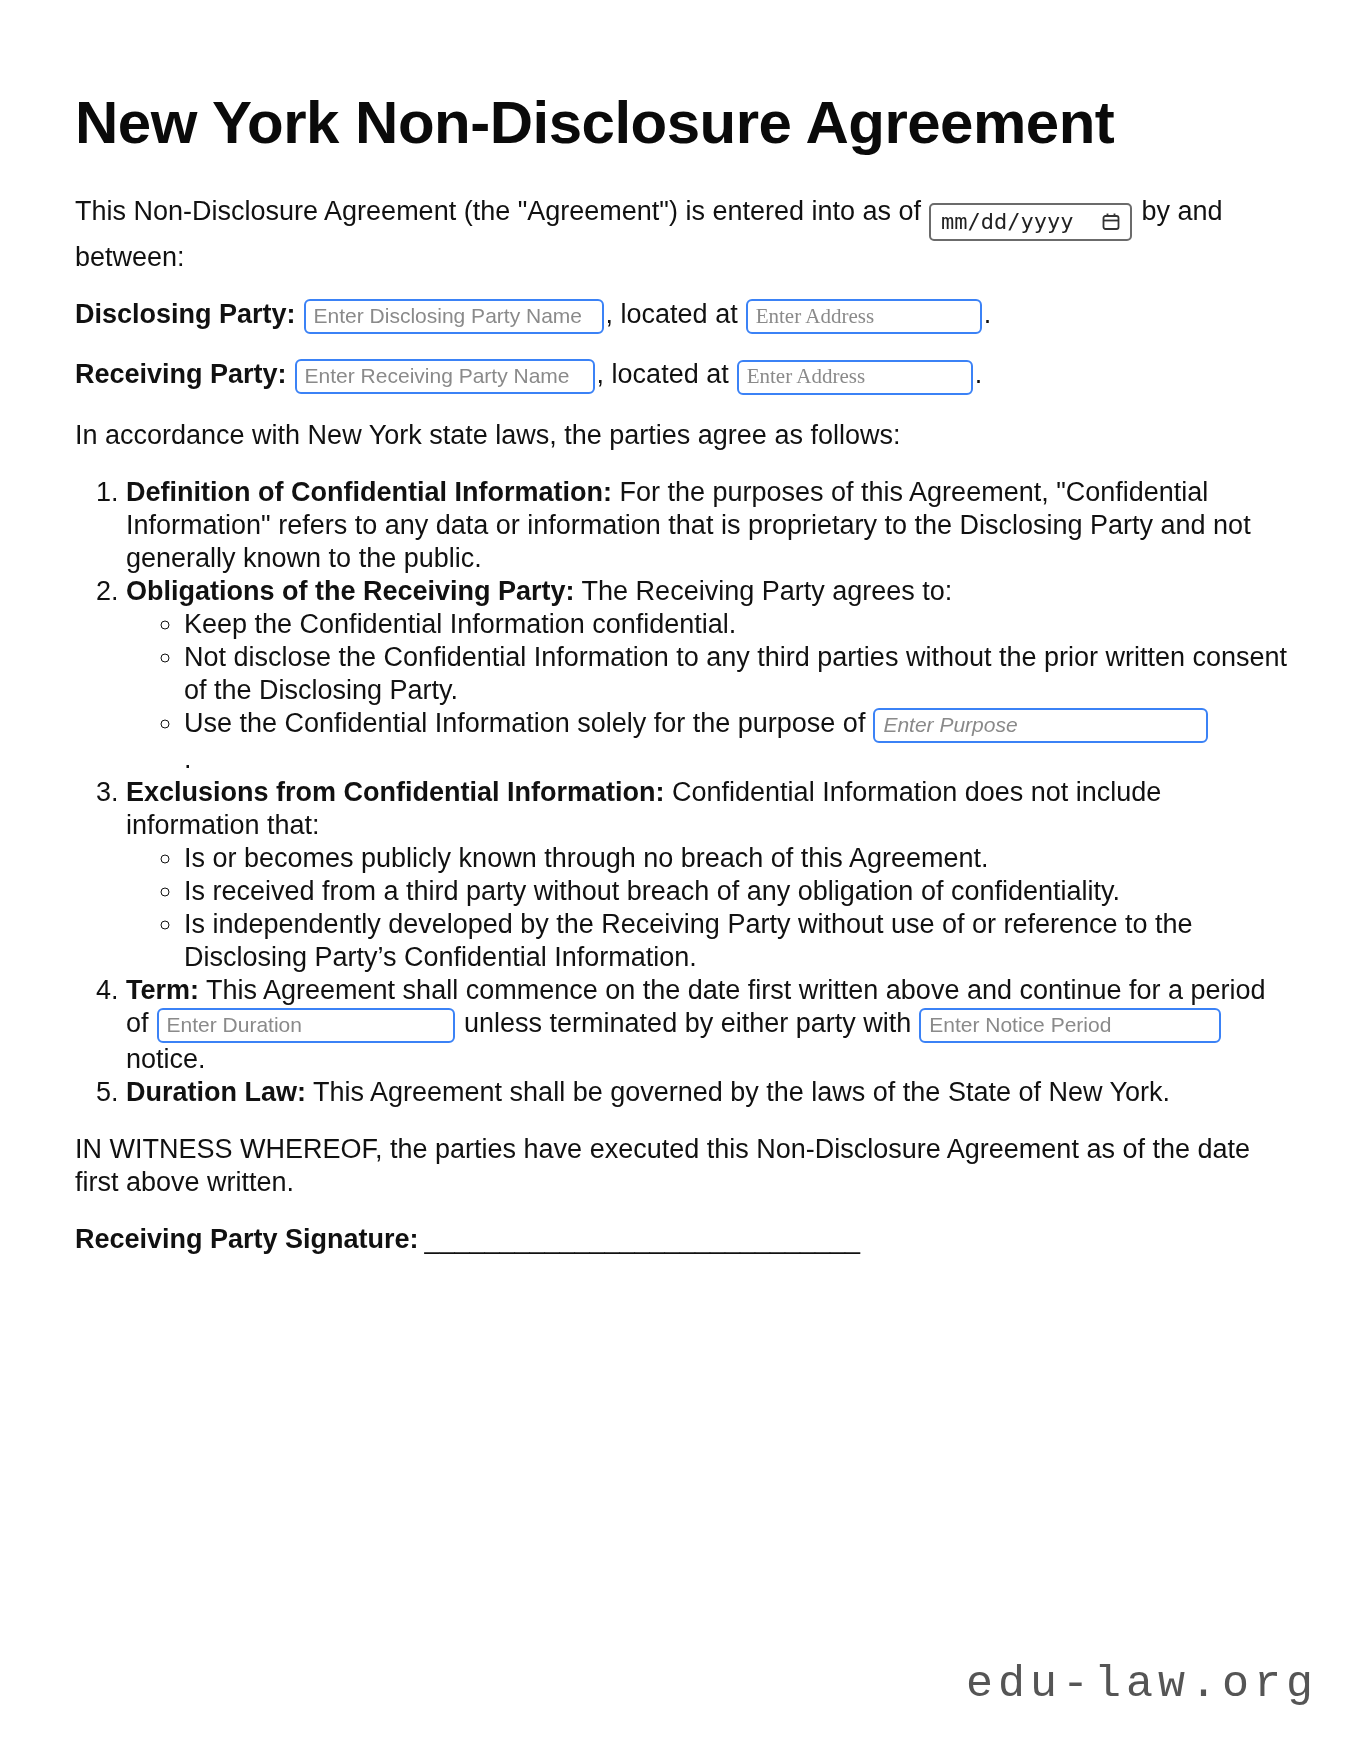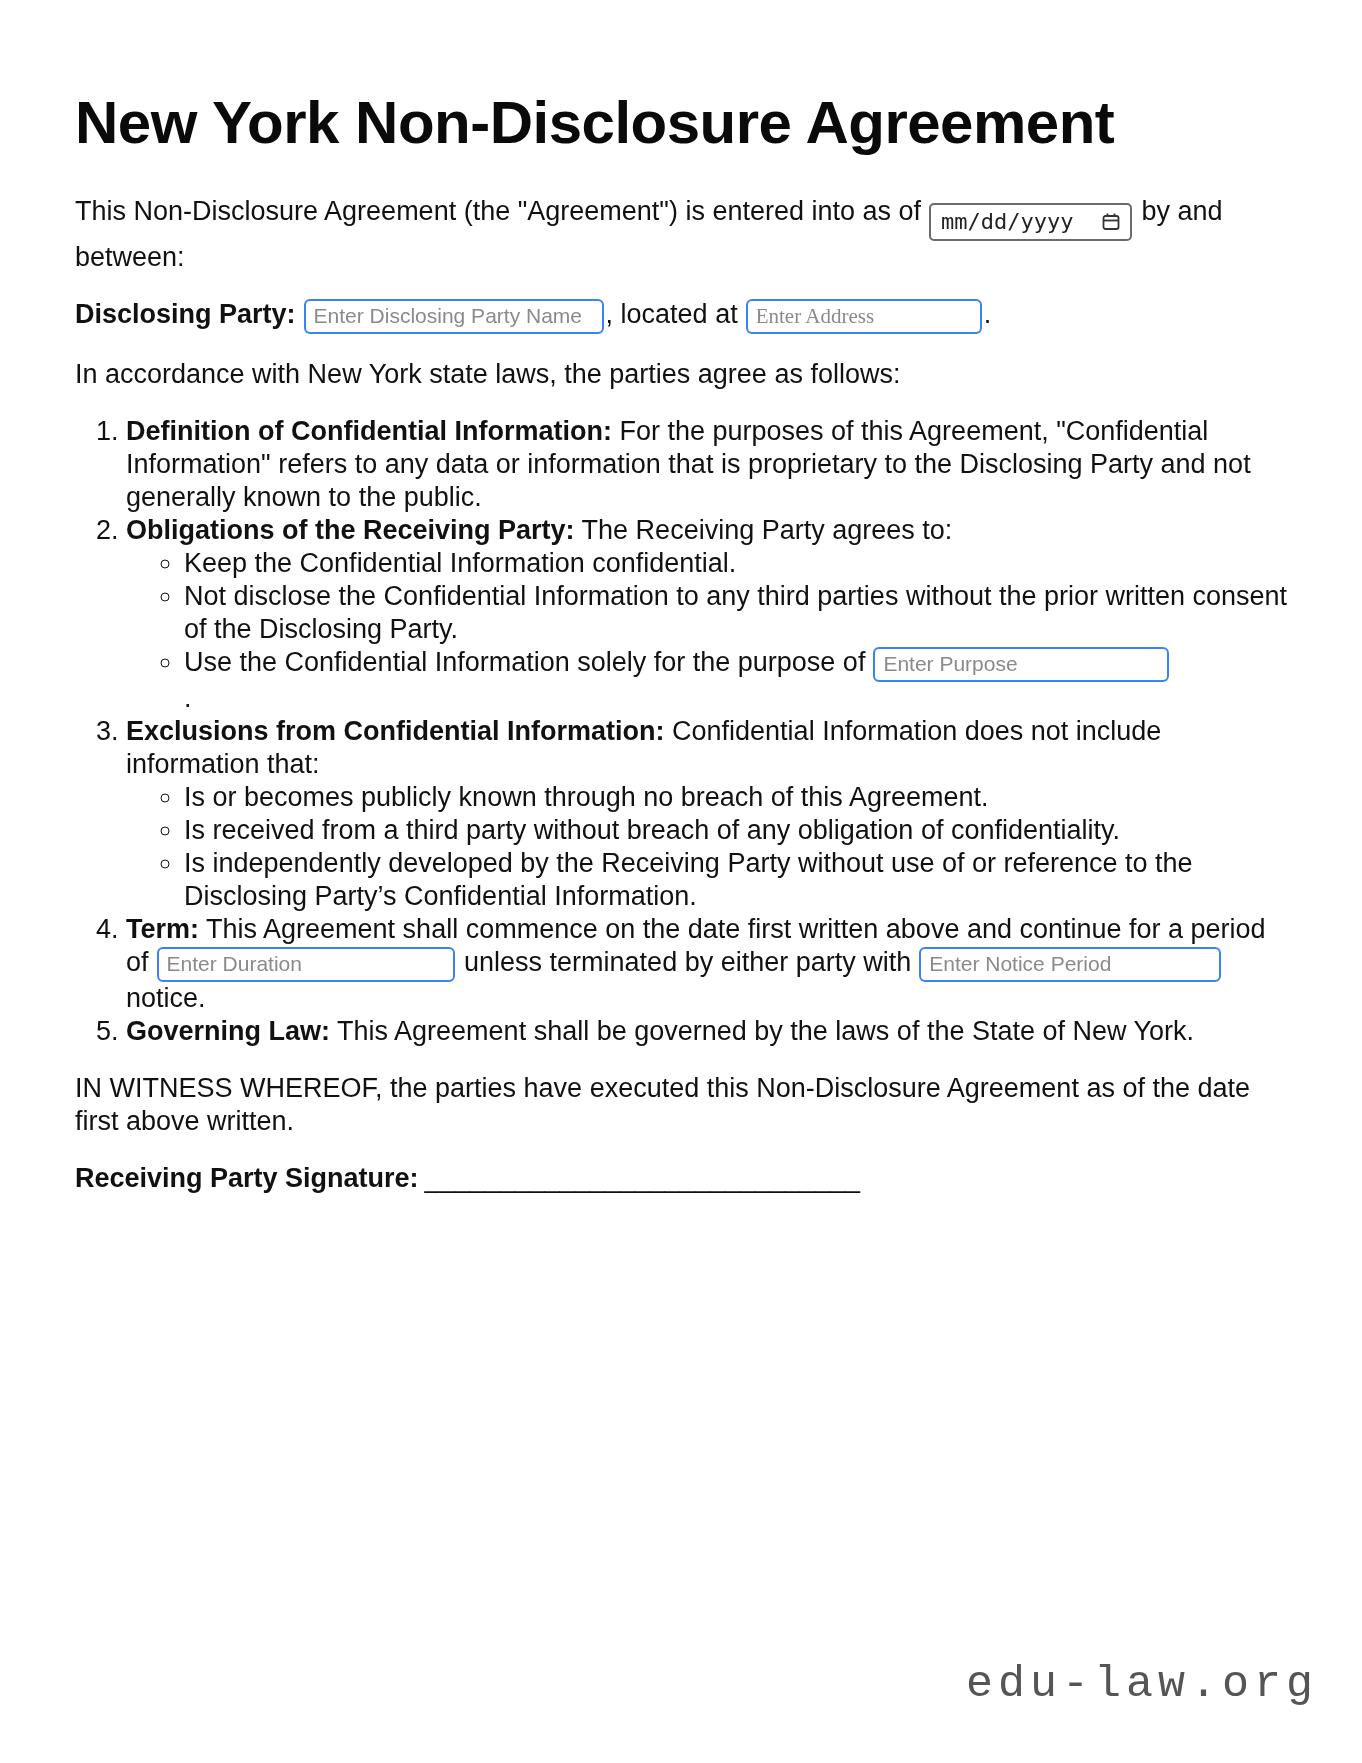--- a/index.html
+++ b/index.html
@@ -48,21 +48,21 @@
     border-radius:6px;
     background:#ffffff;
     font-family:"Liberation Sans", sans-serif;
     font-size:21px;
     color:#222222;
     vertical-align:baseline;
     outline:none;
   }
   input.ti::placeholder{color:#8a8a8a;opacity:1;}
   input.w-addr{width:236px;font-family:Liberation Serif, serif;}
-  input.w-purpose{width:296px;}
+  input.w-purpose{width:335px;font-style:italic;}
   input.w-duration{width:298px;}
   input.w-notice{width:302px;}
   .date-input{
     display:inline-flex;
     align-items:center;
     box-sizing:border-box;
     width:203px;
     height:38px;
     margin:0 2px 0 8px;
     padding:0 9px 0 10px;
@@ -105,20 +105,21 @@
             <rect x="2.5" y="4" width="15" height="13" rx="2"></rect>
             <line x1="2.5" y1="8.5" x2="17.5" y2="8.5"></line>
             <line x1="6.5" y1="1.5" x2="6.5" y2="5"></line>
             <line x1="13.5" y1="1.5" x2="13.5" y2="5"></line>
           </g>
         </svg>
       </span><span> by and between:</span></p>
 
   <p class="para"><strong>Disclosing Party:</strong><input type="text" class="ti w-name" placeholder="Enter Disclosing Party Name" style=""><span>, located at</span><input type="text" class="ti w-addr" placeholder="Enter Address" style=""><span>.</span></p>
 
+  <p class="para"><strong>Receiving Party:</strong><input type="text" class="ti w-name" placeholder="Enter Receiving Party Name" style=""><span>, located at</span><input type="text" class="ti w-addr" placeholder="Enter Address" style=""><span>.</span></p>
 
   <p class="para">In accordance with New York state laws, the parties agree as follows:</p>
 
   <ol class="clauses">
 
     <li><strong>Definition of Confidential Information:</strong><span> For the purposes of this Agreement, "Confidential Information" refers to any data or information that is proprietary to the Disclosing Party and not generally known to the public.</span></li>
 
     <li><strong>Obligations of the Receiving Party:</strong><span> The Receiving Party agrees to:</span>
       <ul class="sub">
         <li>Keep the Confidential Information confidential.</li>
@@ -130,21 +131,21 @@
     <li><strong>Exclusions from Confidential Information:</strong><span> Confidential Information does not include information that:</span>
       <ul class="sub">
         <li>Is or becomes publicly known through no breach of this Agreement.</li>
         <li>Is received from a third party without breach of any obligation of confidentiality.</li>
         <li>Is independently developed by the Receiving Party without use of or reference to the Disclosing Party’s Confidential Information.</li>
       </ul>
     </li>
 
     <li><strong>Term:</strong><span> This Agreement shall commence on the date first written above and continue for a period of</span><input type="text" class="ti w-duration" placeholder="Enter Duration" style=""><span> unless terminated by either party with</span><input type="text" class="ti w-notice" placeholder="Enter Notice Period" style=""><span> notice.</span></li>
 
-    <li><strong>Governing Law:</strong><span> This Agreement shall be governed by the laws of the State of New York.</span></li>
+    <li><strong>Duration Law:</strong><span> This Agreement shall be governed by the laws of the State of New York.</span></li>
 
   </ol>
 
   <p class="para">IN WITNESS WHEREOF, the parties have executed this Non-Disclosure Agreement as of the date first above written.</p>
 
 
   <p class="sig"><strong>Receiving Party Signature:</strong><span class="sig-line">_____________________________</span></p>
 
   <div class="footer-logo">edu-law.org</div>
 

